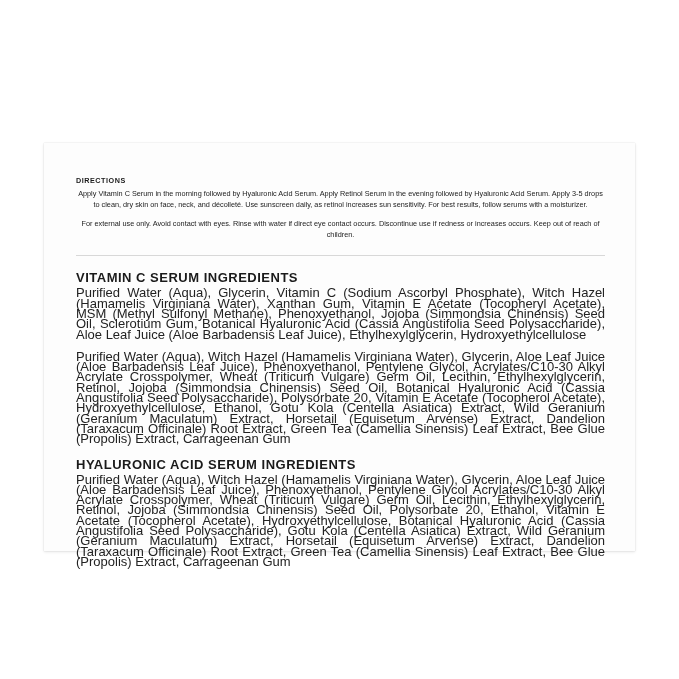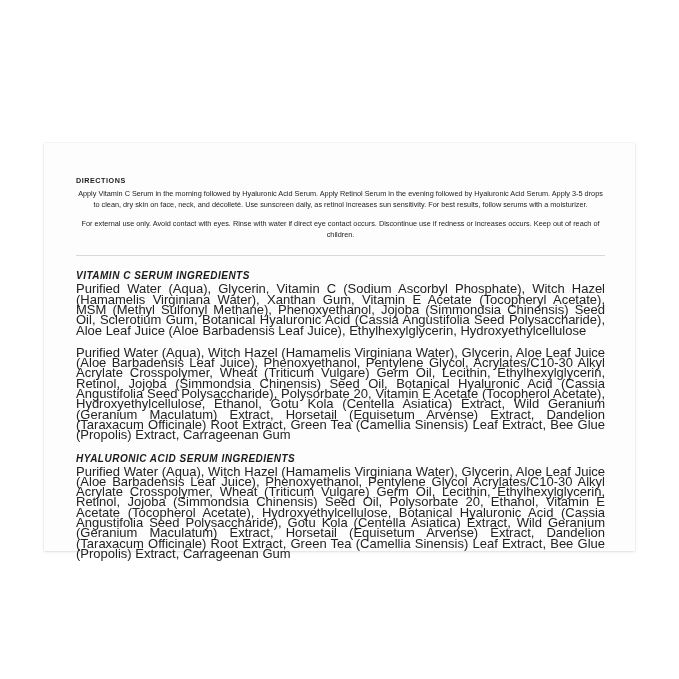--- a/index.html
+++ b/index.html
@@ -58,27 +58,26 @@
     margin: 15px 0 14px 0;
     width: 100%;
   }
   .ing-block {
     margin-bottom: 12px;
   }
   .ing-block:last-child {
     margin-bottom: 0;
   }
   .ing-heading {
-    font-size: 10px;
+    font-size: 13px;
     font-weight: bold;
     letter-spacing: 0.5px;
     color: #1a1a1a;
     text-transform: uppercase;
     margin: 0 0 3px 0;
-    font-style: italic;
   }
   .ing-text {
     font-size: 13px;
     line-height: 10.3px;
     color: #222222;
     margin: 0;
     text-align: justify;
     text-justify: inter-word;
   }
 </style>

